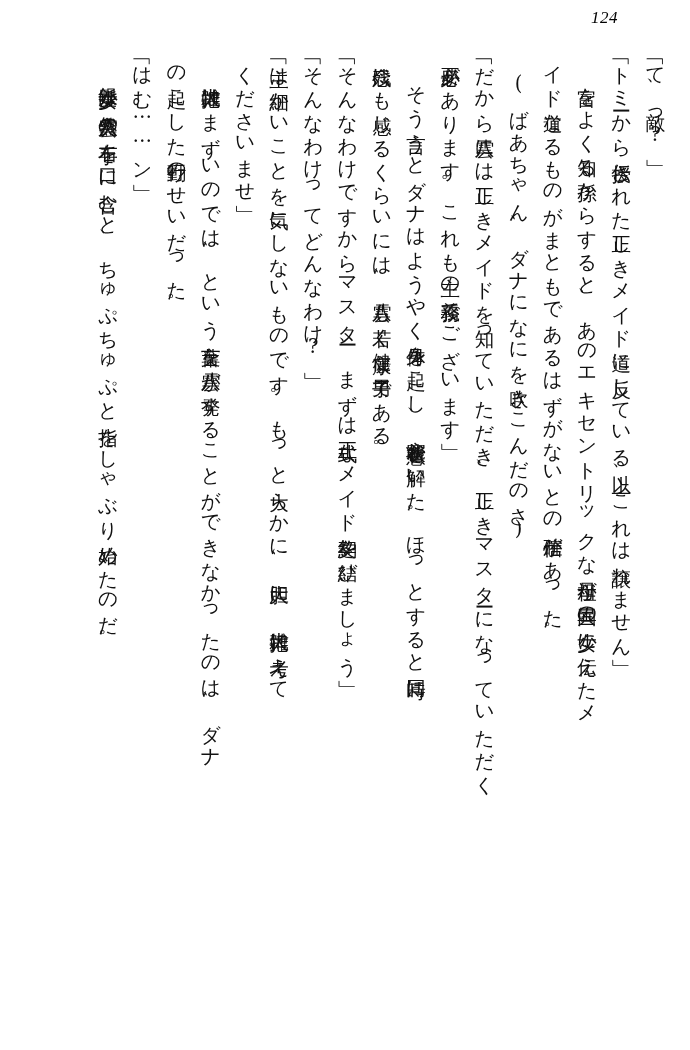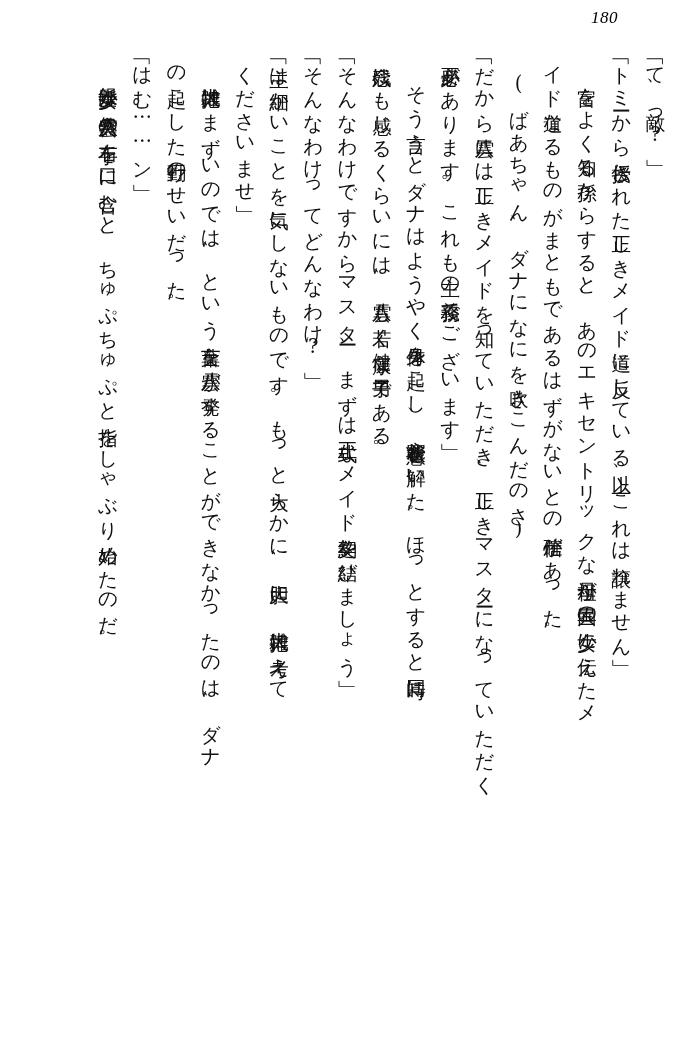--- a/index.html
+++ b/index.html
@@ -59,21 +59,21 @@
   
   .indent {
     padding-top: 20px;
   }
 </style>
 </head>
 <body>
 
 <div id="page">
 
-  <div id="page-number">180</div>
+  <div id="page-number">124</div>
 
   <div id="text-body">
     <div class="col">「て、敵っ?」</div>
     <div class="col">「トミーから伝授された正しきメイド道に反している以上、これは譲れません」</div>
     <div class="col indent">富をよく知る孫からすると、あのエキセントリックな祖母が異国の少女に伝えたメ</div>
     <div class="col">イド道なるものがまともであるはずがないとの確信があった。</div>
     <div class="col indent">(ばあちゃん、ダナになにを吹きこんだのさ)</div>
     <div class="col">「だから八雲には正しきメイドを知っていただき、正しきマスターになっていただく</div>
     <div class="col">必要があります。これも主の義務でございます」</div>
     <div class="col indent">そう言うとダナはようやく身体を起こし、密着状態を解いた。ほっとすると同時に</div>

